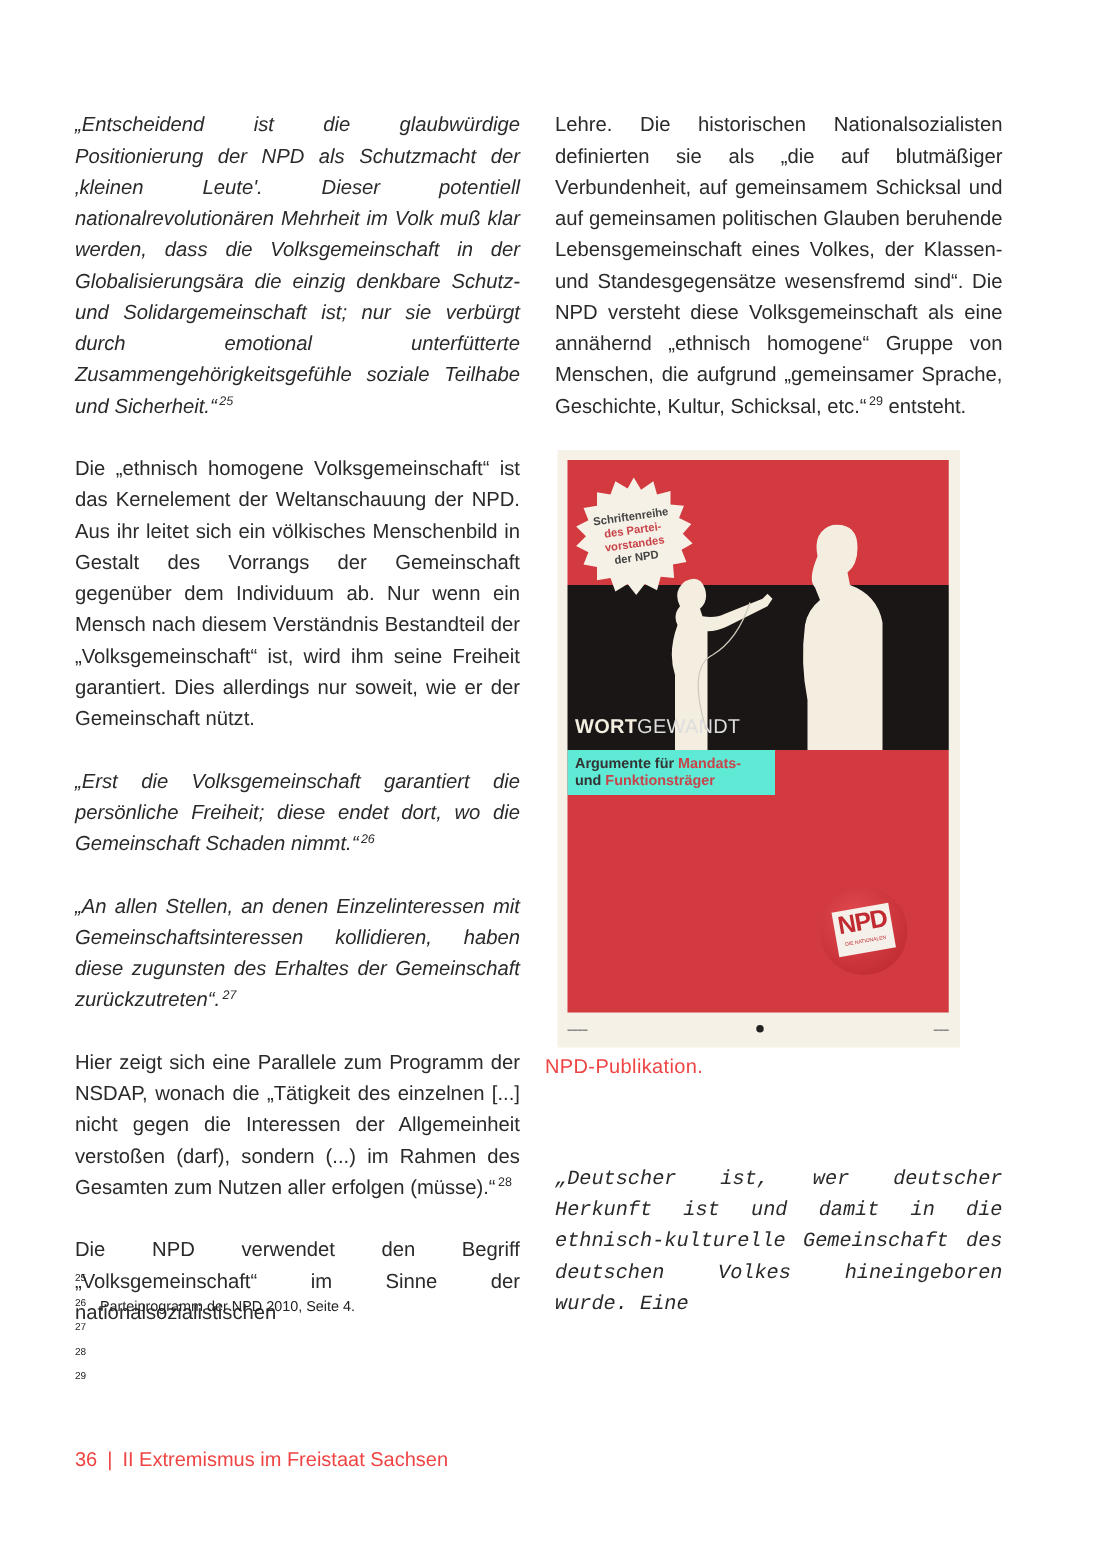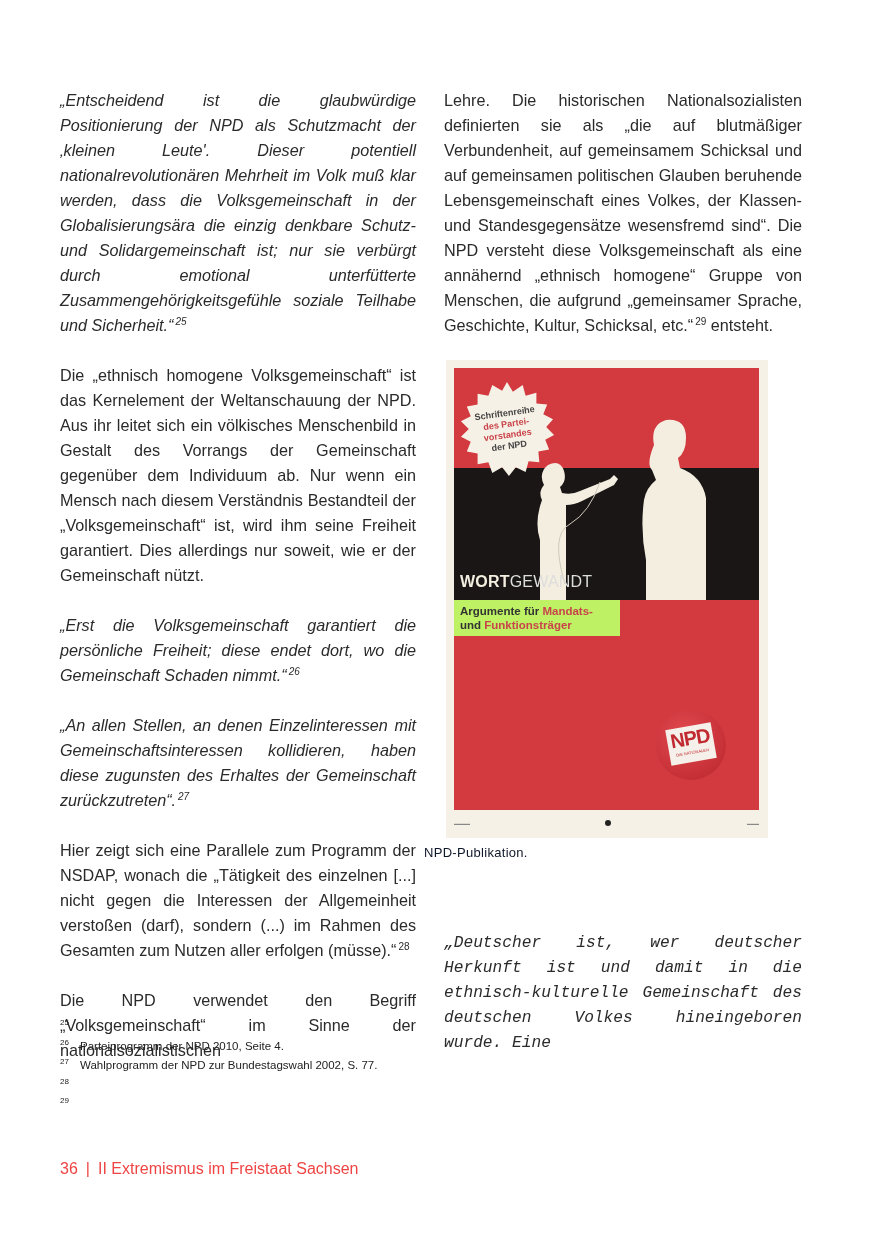--- a/index.html
+++ b/index.html
@@ -17,35 +17,35 @@
   .cover-red-top { position: absolute; left: 8px; top: 8px; width: 305px; height: 100px; background: #d33a3f; }
   .cover-black { position: absolute; left: 8px; top: 108px; width: 305px; height: 132px; background: #1a1616; }
   .cover-red-bottom { position: absolute; left: 8px; top: 240px; width: 305px; height: 210px; background: #d33a3f; }
   .badge { position: absolute; left: 12px; top: 20px; width: 98px; height: 98px; }
   .badge-text { position: absolute; left: 14px; top: 48px; width: 94px; text-align: center;
                 font-size: 9px; line-height: 11px; font-weight: bold; color: #444; transform: rotate(-8deg); }
   .badge-text .red { color: #c9434a; }
   .silhouettes { position: absolute; left: 8px; top: 30px; width: 305px; height: 210px; }
   .wortgewandt { position: absolute; left: 14px; top: 213px; font-size: 16px; font-weight: bold; color: #f4eee0; letter-spacing: 0.2px; }
   .wortgewandt .light { font-weight: normal; color: #ddd; margin-top: 11px; }
-  .subtitle-box { position: absolute; left: 8px; top: 240px; width: 160px; height: 36px; background: #bef264; padding: 0 0 0 6px; }
+  .subtitle-box { position: absolute; left: 8px; top: 240px; width: 160px; height: 36px; background: #5eead4; padding: 0 0 0 6px; }
   .subtitle-text { font-size: 11.5px; line-height: 14px; font-weight: bold; color: #333; margin-top: 4px; }
   .subtitle-text .red { color: #c9434a; }
   .npd-logo { position: absolute; left: 210px; top: 350px; width: 70px; height: 70px; border-radius: 50%;
               background: radial-gradient(circle at 40% 35%, #e24a4f, #b9242b); }
   .npd-plate { position: absolute; left: 12px; top: 16px; width: 46px; height: 36px; background: #f5f1ea;
                transform: rotate(-10deg); text-align: center; }
   .npd-plate-text { font-size: 20px; font-weight: bold; color: #c12a31; line-height: 24px; letter-spacing: -1px; }
   .npd-plate-sub { font-size: 4px; color: #c12a31; line-height: 6px; }
   .cover-footer { position: absolute; left: 8px; top: 458px; width: 305px; height: 12px; }
   .cover-footer .l, .cover-footer .r { position: absolute; top: 3px; font-size: 4px; color: #888; }
   .cover-footer .l { left: 0; }
   .cover-footer .r { right: 0; }
   .cover-footer .dot { position: absolute; left: 151px; top: 2px; width: 6px; height: 6px; border-radius: 50%; background: #222; }
-  .caption { position: absolute; left: 424px; top: 845px; font-size: 13px; color: #0f172a; letter-spacing: 0.3px; }
+  .caption { position: absolute; left: 436px; top: 845px; font-size: 16px; color: #ef4444; letter-spacing: 0.3px; }
 
   .quote-right { position: absolute; left: 444px; top: 915px; width: 358px; font-size: 16.2px; line-height: 25px; font-style: italic; text-align: justify; font-family: Liberation Mono, monospace; }
 
   .footnotes { position: absolute; left: 60px; top: 1017px; width: 760px; font-size: 11.5px; line-height: 19.5px; color: #222; }
   .fn { display: flex; }
   .fn-num { width: 20px; font-size: 8px; vertical-align: top; position: relative; top: -4px; flex-shrink: 0; }
 
   .page-footer { position: absolute; left: 60px; top: 1160px; font-size: 16px; color: #ef4444; }
   .page-footer .sep { margin: 0 8px; }
 </style>
@@ -118,21 +118,20 @@
 <div class="footnotes">
   <div class="fn">
       <span class="fn-num">25</span>
     </div>
   <div class="fn">
       <span class="fn-num">26</span>
       <span>Parteiprogramm der NPD 2010, Seite 4.</span>
     </div>
   <div class="fn">
       <span class="fn-num">27</span>
-      <span>Wahlprogramm der NPD zur Bundestagswahl 2002, S. 77.</span>
     </div>
   <div class="fn">
       <span class="fn-num">28</span>
     </div>
   <div class="fn">
       <span class="fn-num">29</span>
     </div>
 </div>
 
 <div class="page-footer">

